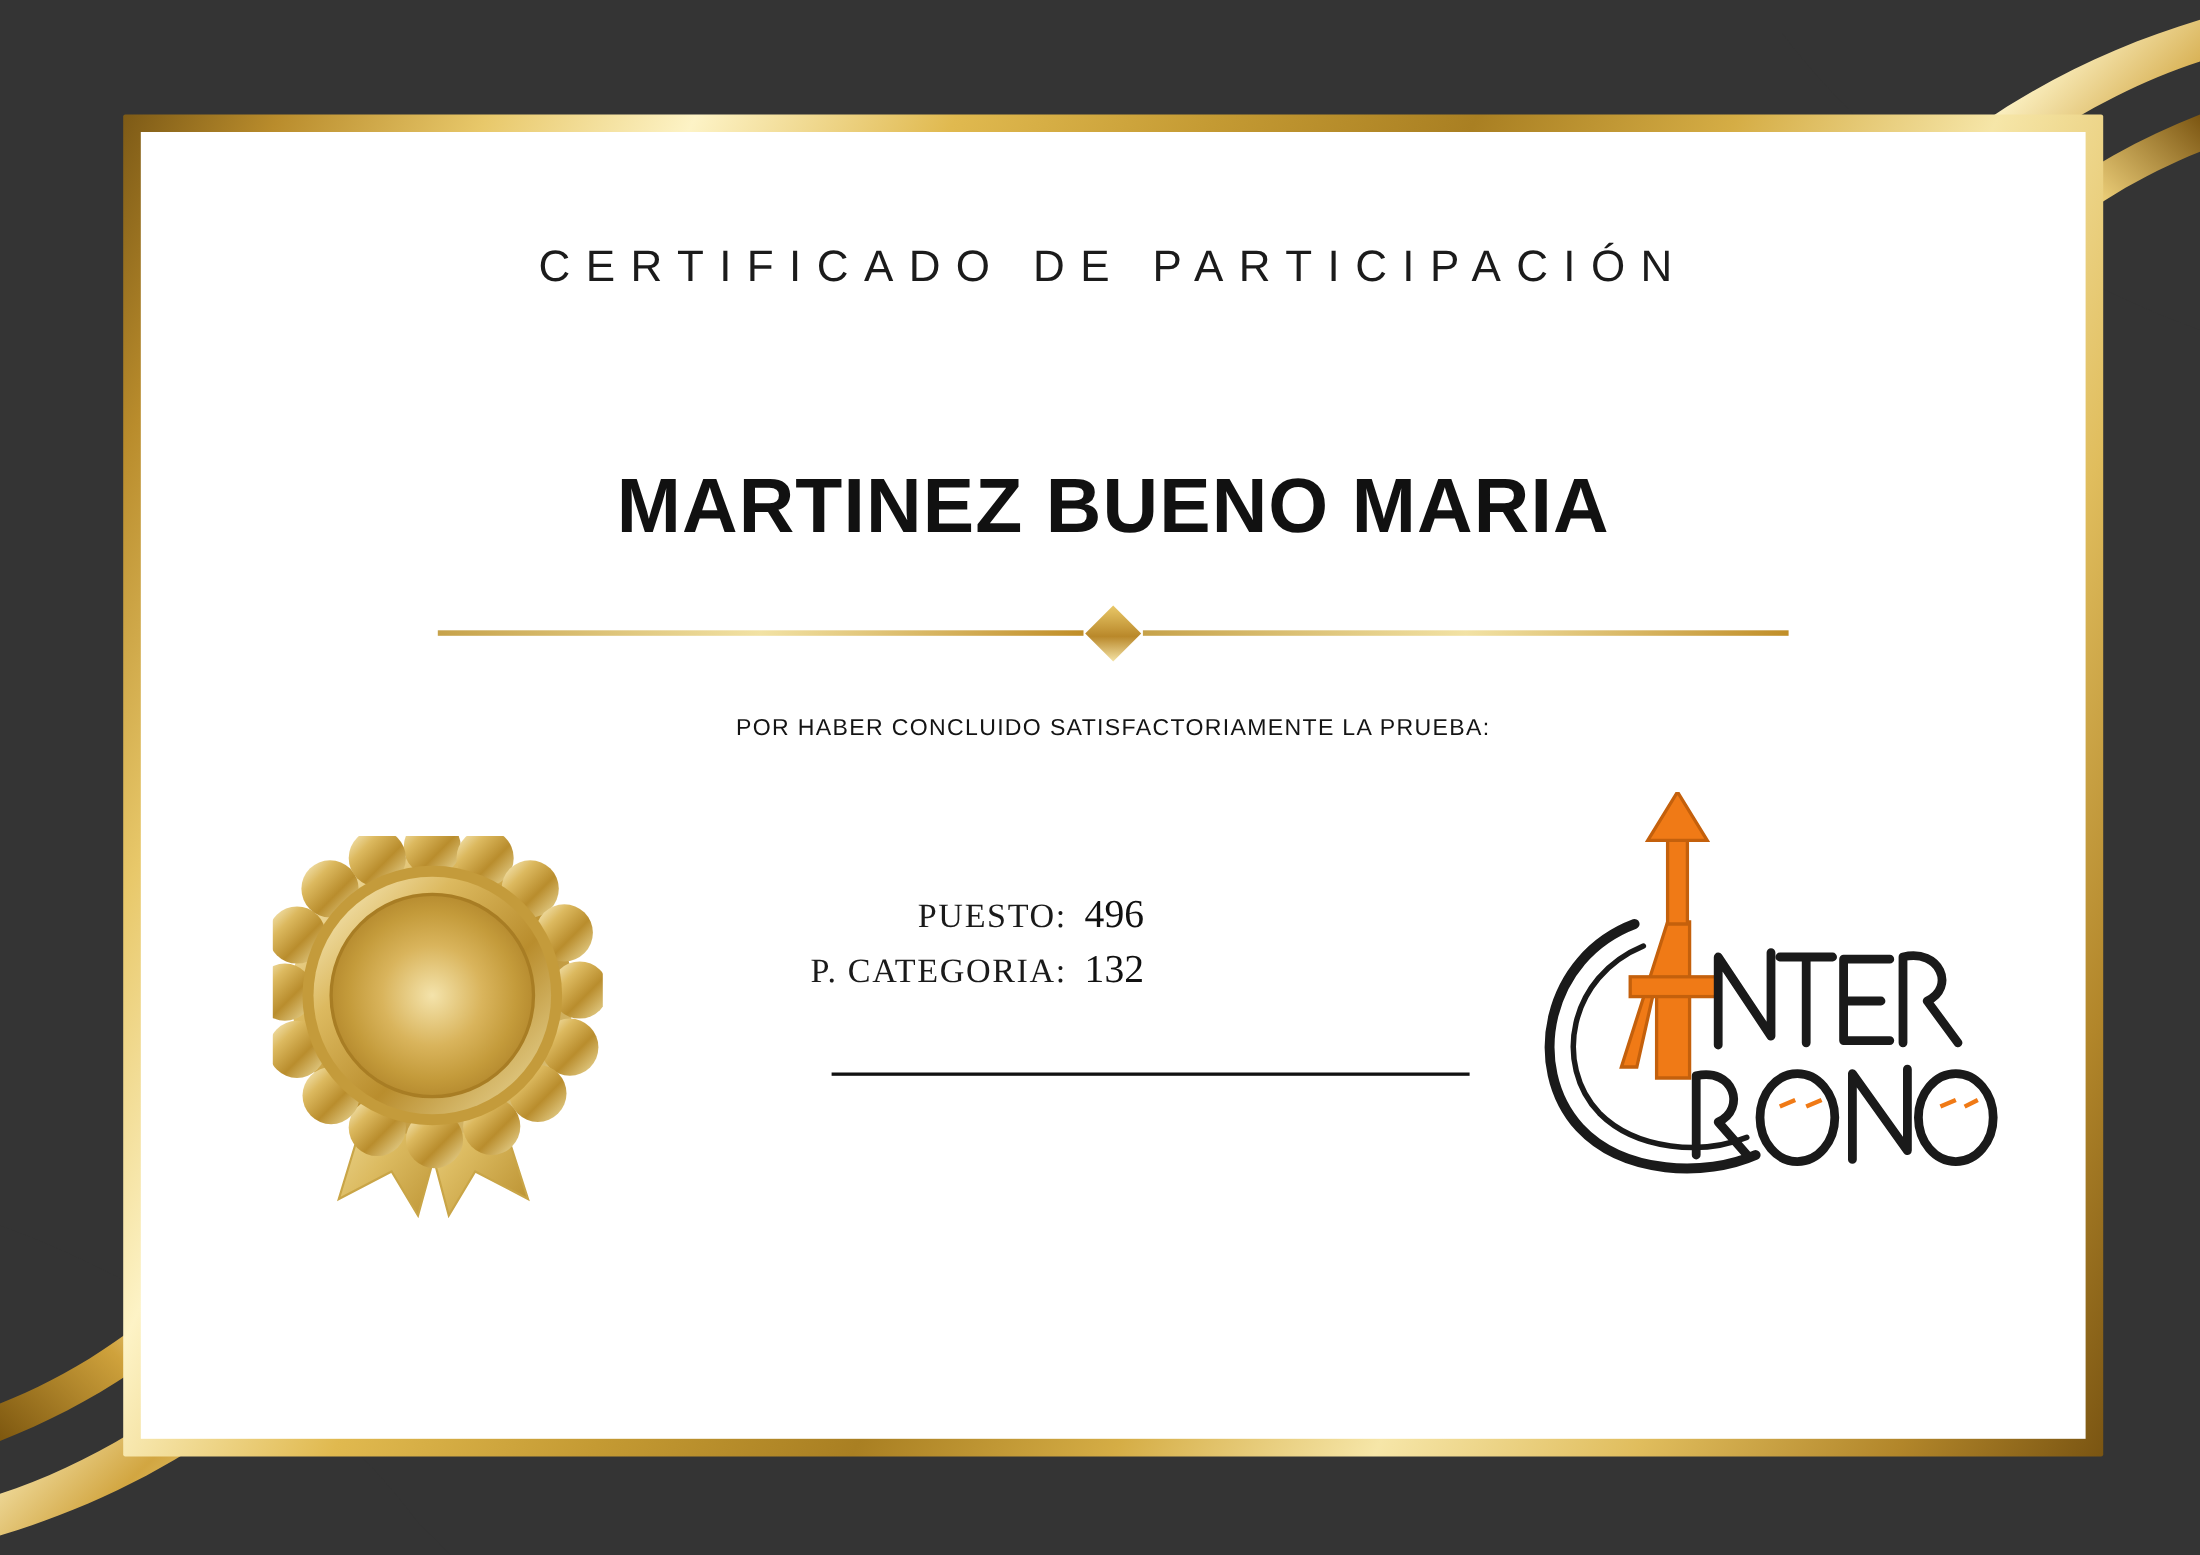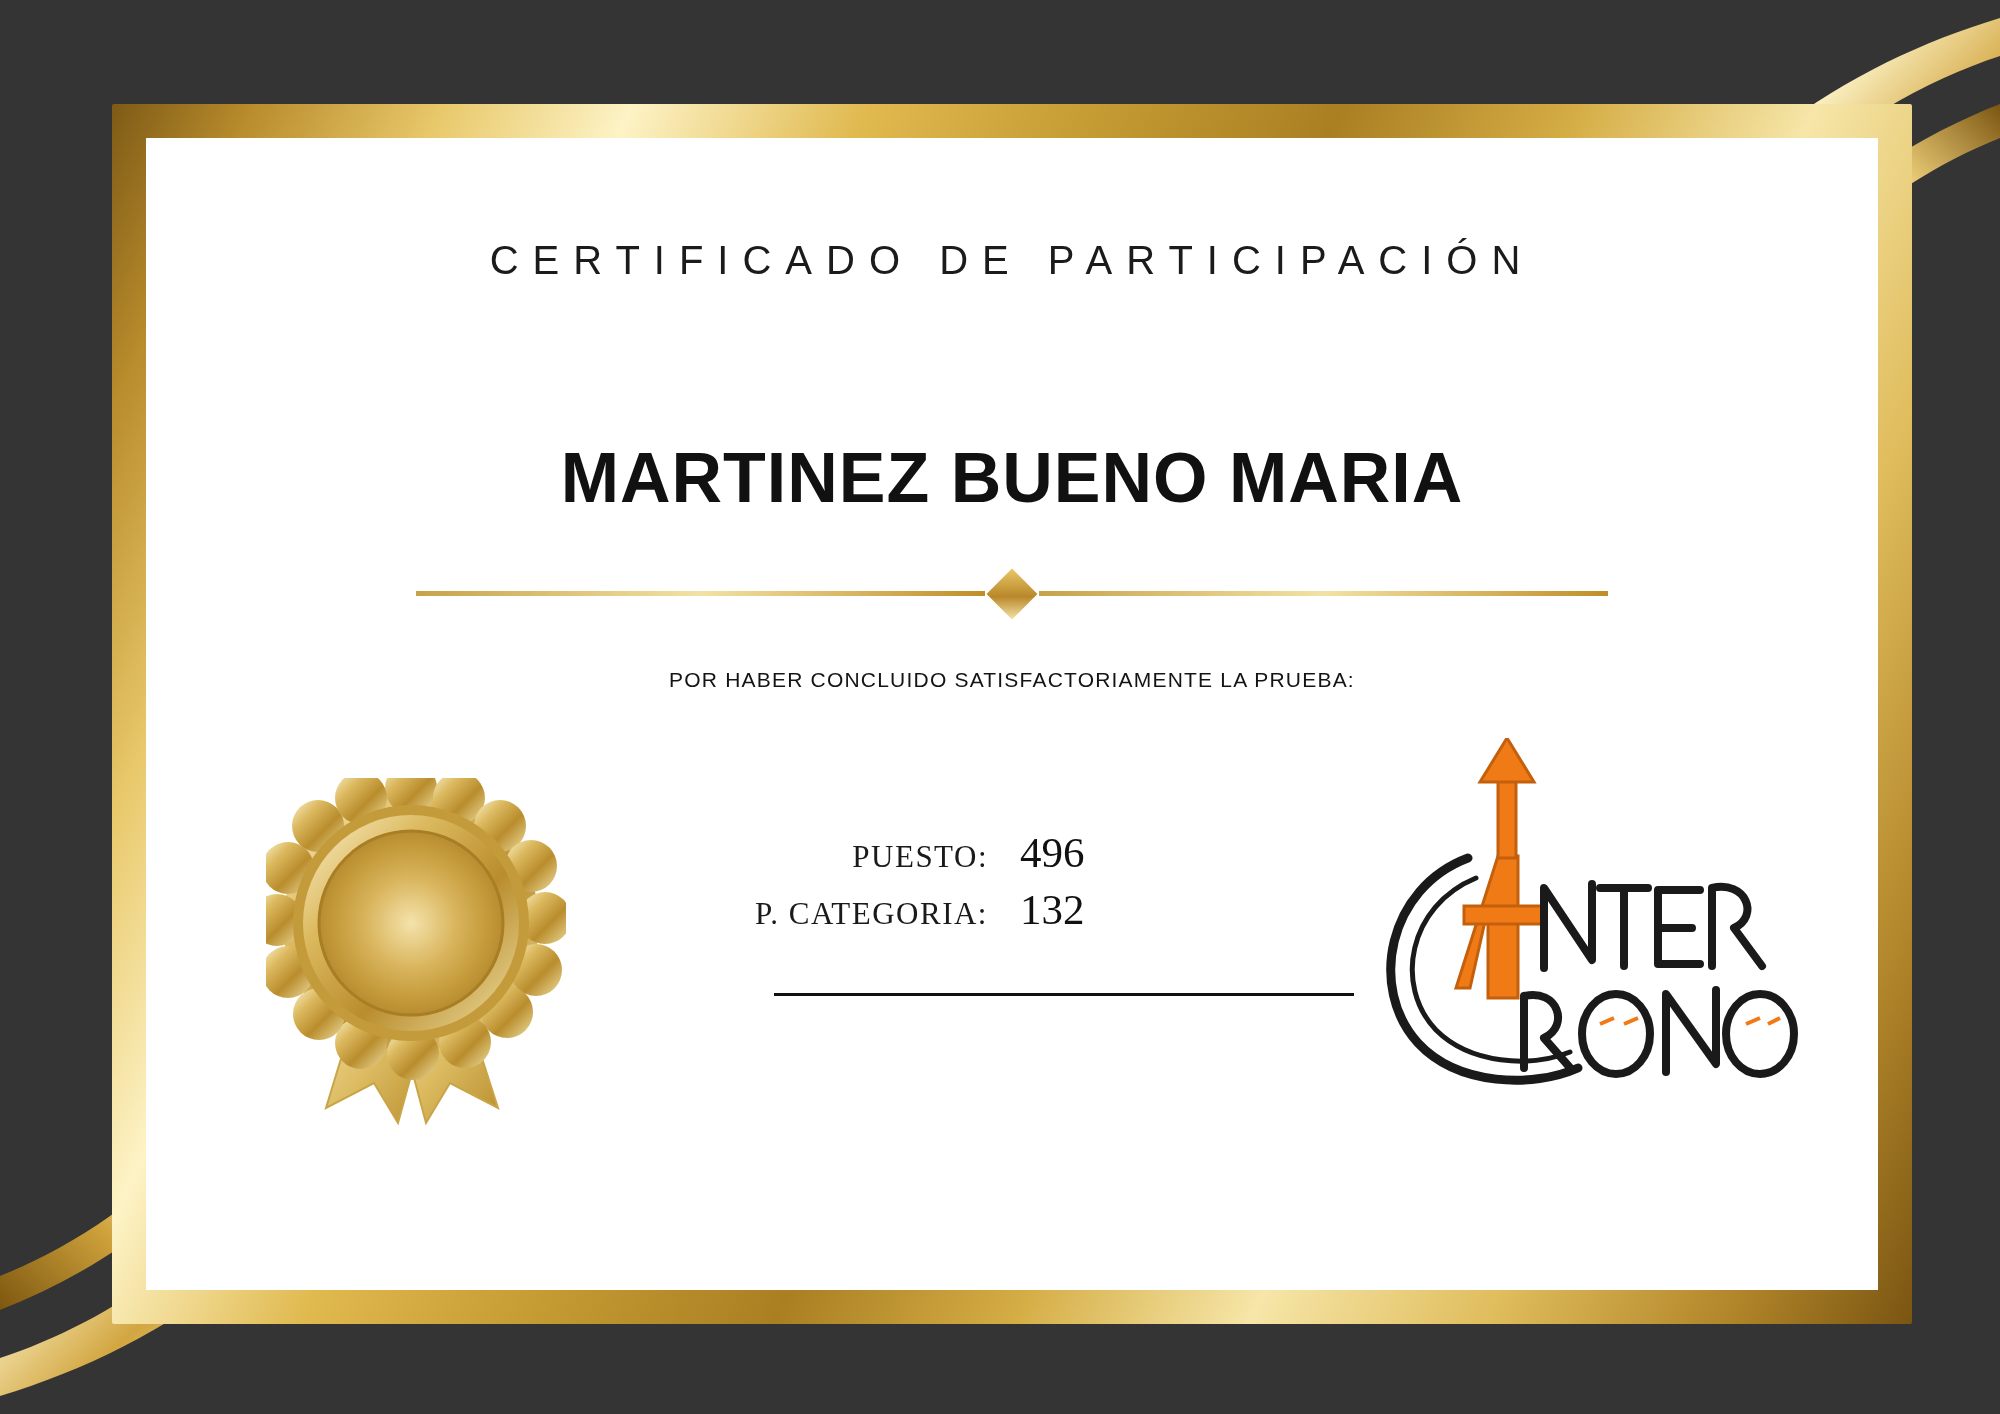--- a/index.html
+++ b/index.html
@@ -30,21 +30,21 @@
   .corner-tr { top: 0; right: 0; }
   .corner-bl { bottom: 0; left: 0; }
 
   
   .frame {
     position: absolute;
     left: 112px;
     top: 104px;
     width: 1800px;
     height: 1220px;
-    padding: 34px;
+    padding: 16px;
     box-sizing: border-box;
     background: linear-gradient(115deg,
       #7d5a16 0%, #b98c2c 6%, #e8c86a 14%, #fdf3c6 22%,
       #e0b94f 32%, #c49a33 42%, #a97f22 52%, #d5ad45 62%,
       #f6e6a8 72%, #e0bd5d 82%, #b2862a 92%, #7a5512 100%);
     border-radius: 2px;
   }
   .frame-inner {
     position: relative;
     width: 100%;
@@ -138,23 +138,22 @@
   .result-label {
     width: 370px;
     text-align: right;
     font-size: 31px;
     letter-spacing: 1.5px;
     color: #1a1a1a;
     padding-right: 16px;
     box-sizing: border-box;
   }
   .result-value {
-    font-size: 43px;
+    font-size: 36px;
     color: #111111;
-    margin-left: 16px;
   }
   .signature-line {
     position: absolute;
     top: 165px;
     left: 140px;
     width: 580px;
     height: 3px;
     background: #111111;
   }
 

